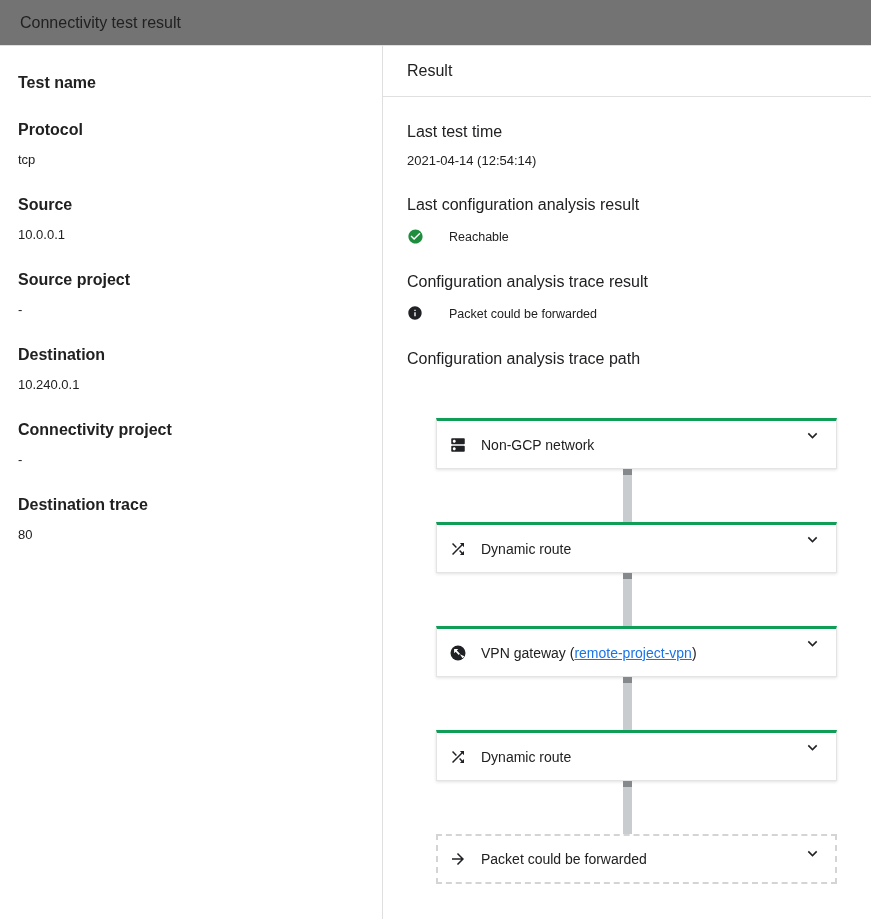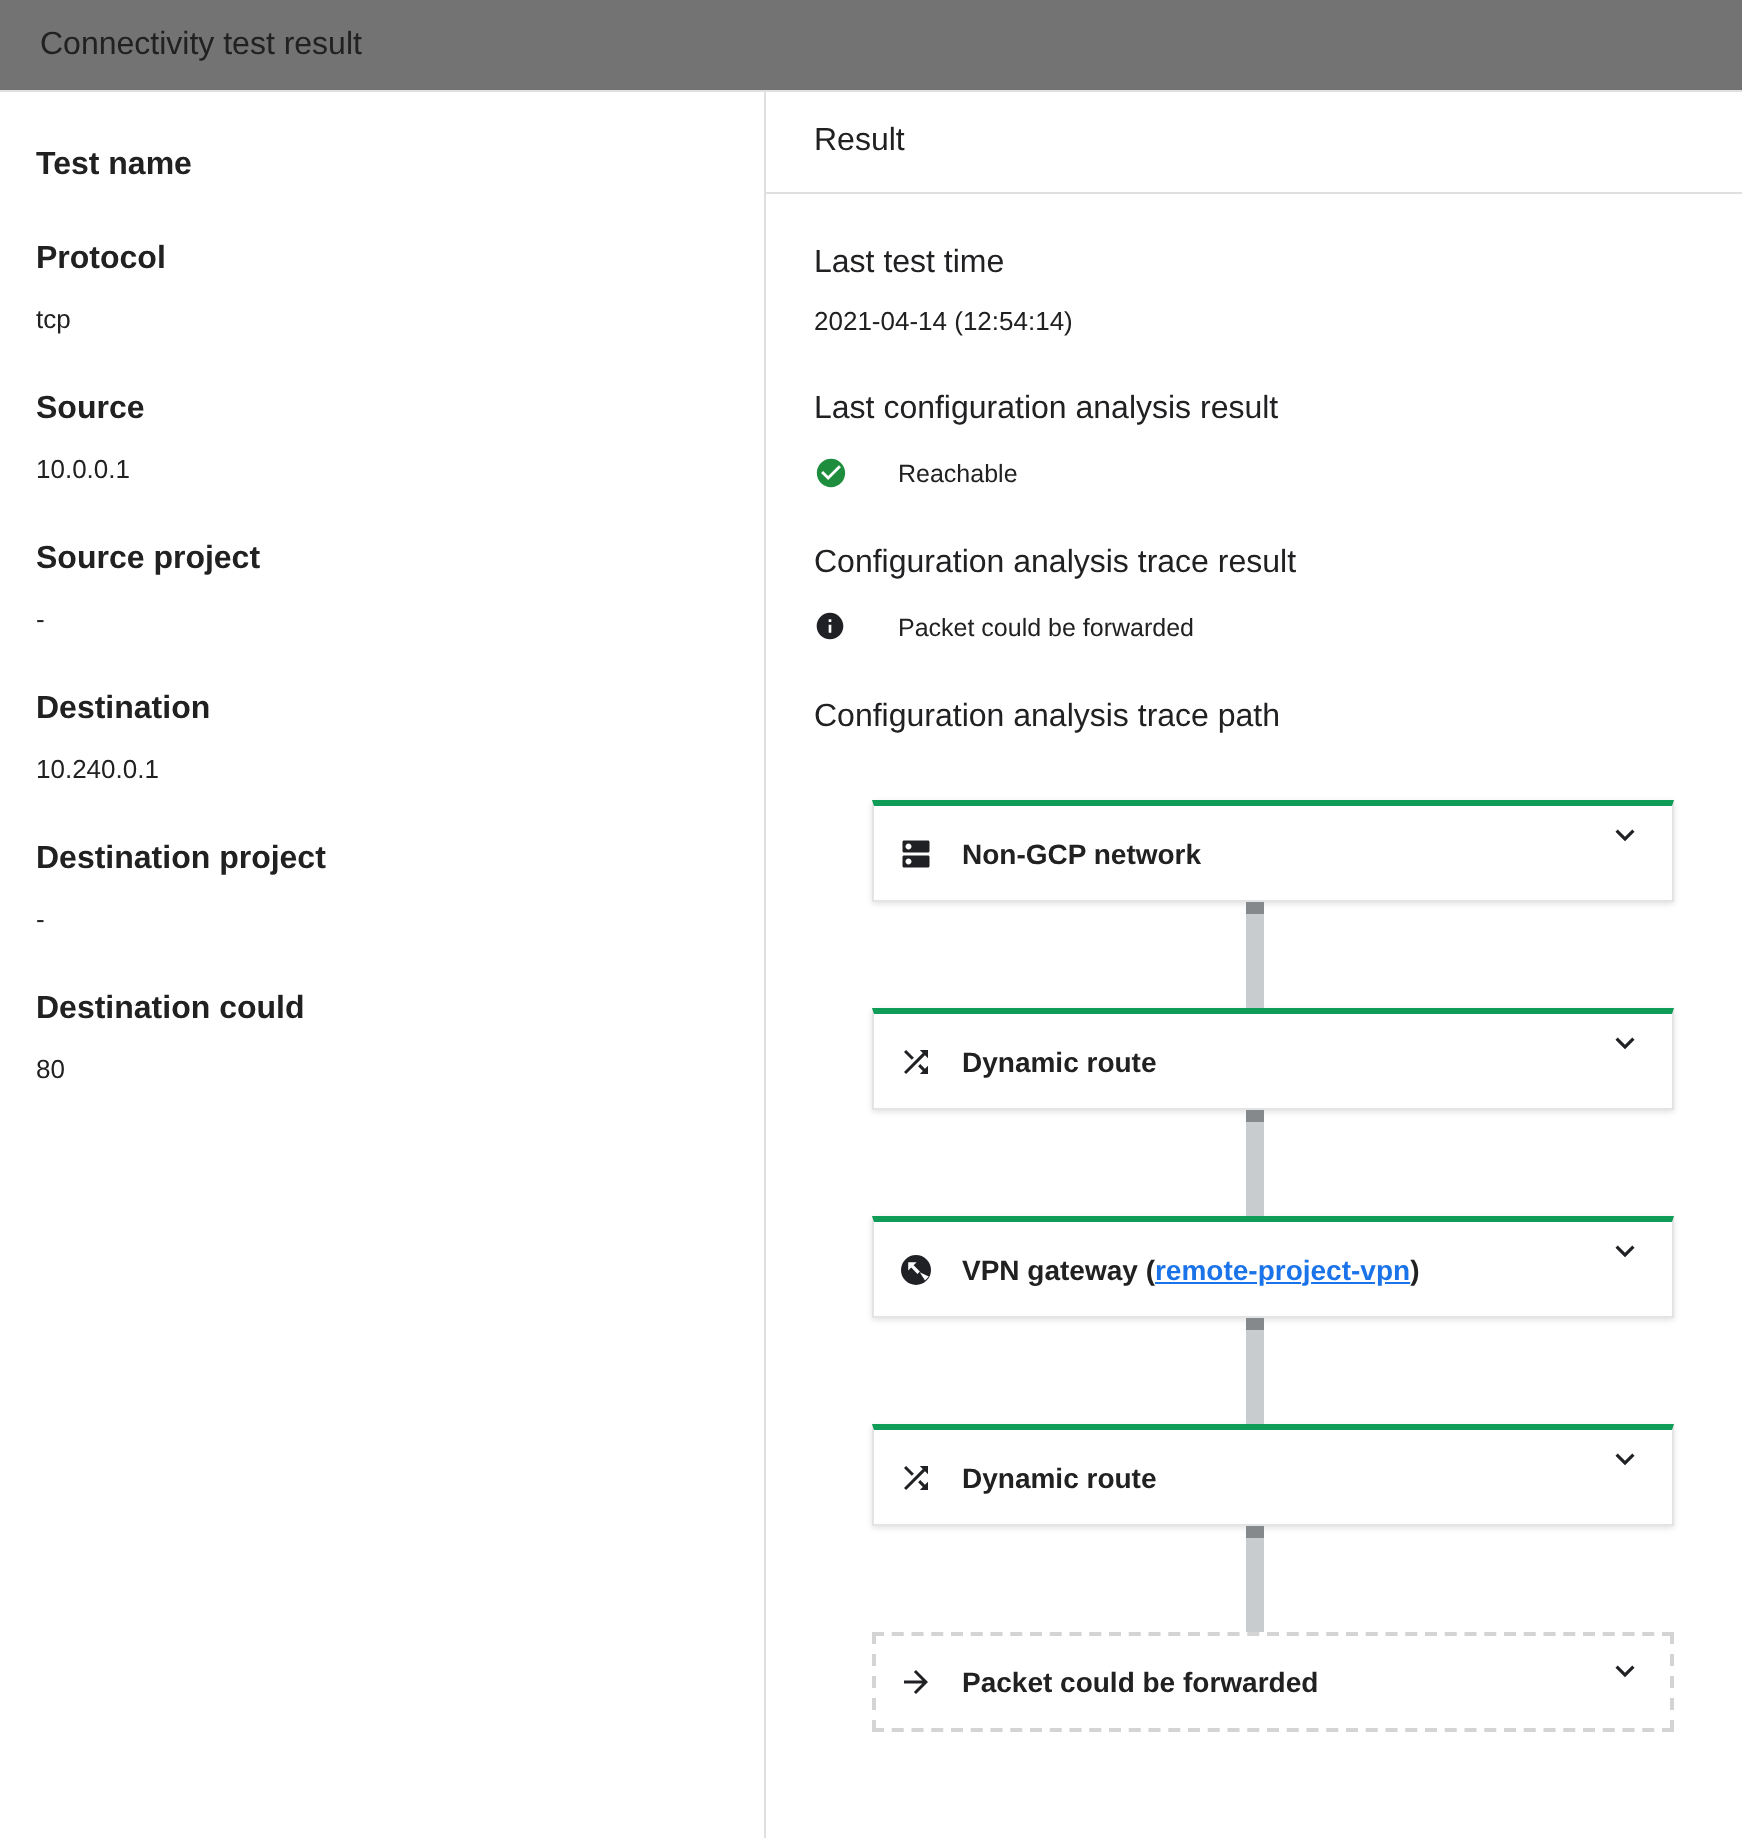--- a/index.html
+++ b/index.html
@@ -34,21 +34,21 @@
   }
   .result-content { padding:26px 24px 0 24px; }
   .block-label { font-size:16px; color:#212124; margin:28px 0 12px 0; }
   .block-label.first { margin-top:0; }
   .small-value { font-size:13px; color:#212121; }
   .status-row { display:flex; align-items:center; margin-top:14px;gap:16px; }
   .status-row .status-icon { width:17px; height:17px; flex:none; margin-right:9px; display:inline-flex; }
   .status-row .status-text { font-size:12.5px; color:#212121; }
 
   
-  .trace-path { margin-top:32px; margin-left:29px; width:401px; padding-bottom:20px;font-weight:bold; }
+  .trace-path { margin-top:50px; margin-left:29px; width:401px; padding-bottom:20px; }
   .step-card {
     width:401px; box-sizing:border-box; height:51px;
     background:#fff;
     border:1px solid #e4e4e4;
     border-top:3px solid var(--accent-green, #0f9d58);
     box-shadow:0 1px 3px rgba(0,0,0,0.12);
     display:flex; align-items:center;
     padding:0 14px 0 12px;
     cursor:pointer;
   }
@@ -98,25 +98,25 @@
       </div>
       <div class="field">
         <div class="field-label">Source project</div>
         <div class="field-value">-</div>
       </div>
       <div class="field">
         <div class="field-label">Destination</div>
         <div class="field-value">10.240.0.1</div>
       </div>
       <div class="field">
-        <div class="field-label">Destination project</div>
+        <div class="field-label">Connectivity project</div>
         <div class="field-value">-</div>
       </div>
       <div class="field">
-        <div class="field-label">Destination could</div>
+        <div class="field-label">Destination trace</div>
         <div class="field-value">80</div>
       </div>
     </div>
 
   <div class="right-panel">
     <div class="result-header">
       <span>Result</span>
     </div>
     <div class="result-content">
 

